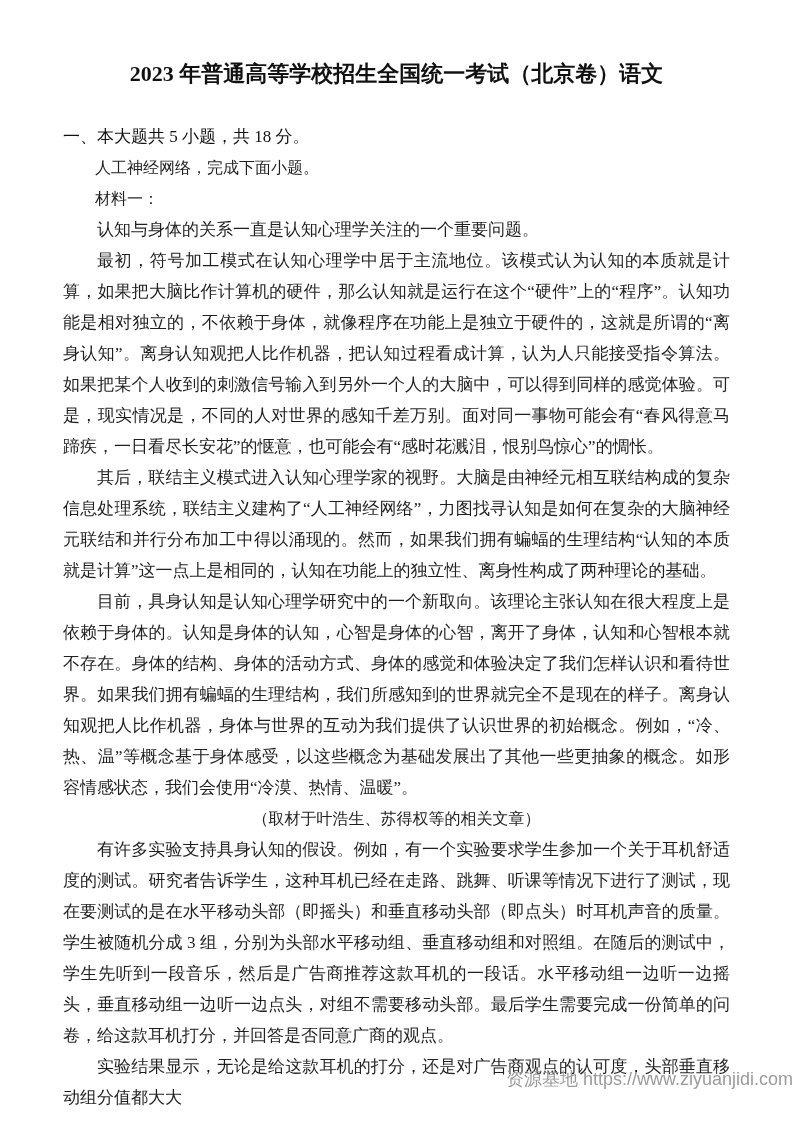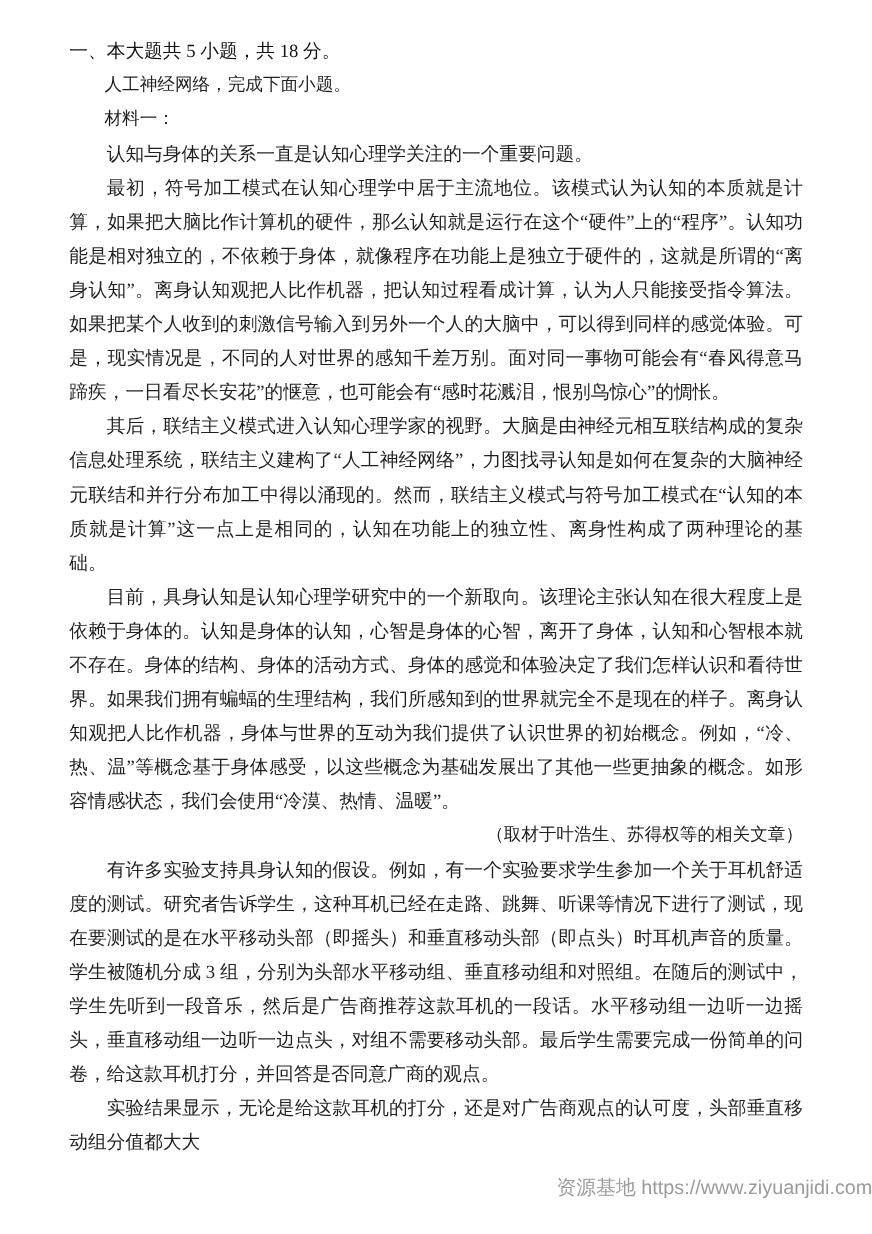--- a/index.html
+++ b/index.html
@@ -39,52 +39,53 @@
   }
   .body-para {
     font-size: 17px;
     line-height: 31px;
     text-indent: 2em;
     text-align: justify;
   }
   .attribution {
     font-size: 16px;
     line-height: 31px;
-    text-align: right;
+    text-align: center;
   }
   .footer {
     position: absolute;
     left: 0;
     right: 0;
     bottom: 30px;
     text-align: right;
     font-size: 18px;
     line-height: 26px;
     color: #9b9b9b;
     font-family: "Liberation Sans", "DejaVu Sans", sans-serif;
   }
 </style>
 </head>
 <body>
 
 <div class="page">
   <div class="content">
 
+    <h1 class="doc-title">2023 年普通高等学校招生全国统一考试（北京卷）语文</h1>
 
     <h2 class="section-heading">一、本大题共 5 小题，共 18 分。</h2>
 
     <p class="body-line">人工神经网络，完成下面小题。</p>
 
     <p class="body-line">材料一：</p>
 
     <p class="body-para">认知与身体的关系一直是认知心理学关注的一个重要问题。</p>
 
     <p class="body-para">最初，符号加工模式在认知心理学中居于主流地位。该模式认为认知的本质就是计算，如果把大脑比作计算机的硬件，那么认知就是运行在这个“硬件”上的“程序”。认知功能是相对独立的，不依赖于身体，就像程序在功能上是独立于硬件的，这就是所谓的“离身认知”。离身认知观把人比作机器，把认知过程看成计算，认为人只能接受指令算法。如果把某个人收到的刺激信号输入到另外一个人的大脑中，可以得到同样的感觉体验。可是，现实情况是，不同的人对世界的感知千差万别。面对同一事物可能会有“春风得意马蹄疾，一日看尽长安花”的惬意，也可能会有“感时花溅泪，恨别鸟惊心”的惆怅。</p>
 
-    <p class="body-para">其后，联结主义模式进入认知心理学家的视野。大脑是由神经元相互联结构成的复杂信息处理系统，联结主义建构了“人工神经网络”，力图找寻认知是如何在复杂的大脑神经元联结和并行分布加工中得以涌现的。然而，联结主义模式与符号加工模式在“认知的本质就是计算”这一点上是相同的，认知在功能上的独立性、离身性构成了两种理论的基础。</p>
+    <p class="body-para">其后，联结主义模式进入认知心理学家的视野。大脑是由神经元相互联结构成的复杂信息处理系统，联结主义建构了“人工神经网络”，力图找寻认知是如何在复杂的大脑神经元联结和并行分布加工中得以涌现的。然而，如果我们拥有蝙蝠的生理结构“认知的本质就是计算”这一点上是相同的，认知在功能上的独立性、离身性构成了两种理论的基础。</p>
 
     <p class="body-para">目前，具身认知是认知心理学研究中的一个新取向。该理论主张认知在很大程度上是依赖于身体的。认知是身体的认知，心智是身体的心智，离开了身体，认知和心智根本就不存在。身体的结构、身体的活动方式、身体的感觉和体验决定了我们怎样认识和看待世界。如果我们拥有蝙蝠的生理结构，我们所感知到的世界就完全不是现在的样子。离身认知观把人比作机器，身体与世界的互动为我们提供了认识世界的初始概念。例如，“冷、热、温”等概念基于身体感受，以这些概念为基础发展出了其他一些更抽象的概念。如形容情感状态，我们会使用“冷漠、热情、温暖”。</p>
 
     <p class="attribution">（取材于叶浩生、苏得权等的相关文章）</p>
 
 
     <p class="body-para">有许多实验支持具身认知的假设。例如，有一个实验要求学生参加一个关于耳机舒适度的测试。研究者告诉学生，这种耳机已经在走路、跳舞、听课等情况下进行了测试，现在要测试的是在水平移动头部（即摇头）和垂直移动头部（即点头）时耳机声音的质量。学生被随机分成 3 组，分别为头部水平移动组、垂直移动组和对照组。在随后的测试中，学生先听到一段音乐，然后是广告商推荐这款耳机的一段话。水平移动组一边听一边摇头，垂直移动组一边听一边点头，对组不需要移动头部。最后学生需要完成一份简单的问卷，给这款耳机打分，并回答是否同意广商的观点。</p>
 
     <p class="body-para">实验结果显示，无论是给这款耳机的打分，还是对广告商观点的认可度，头部垂直移动组分值都大大</p>
 

